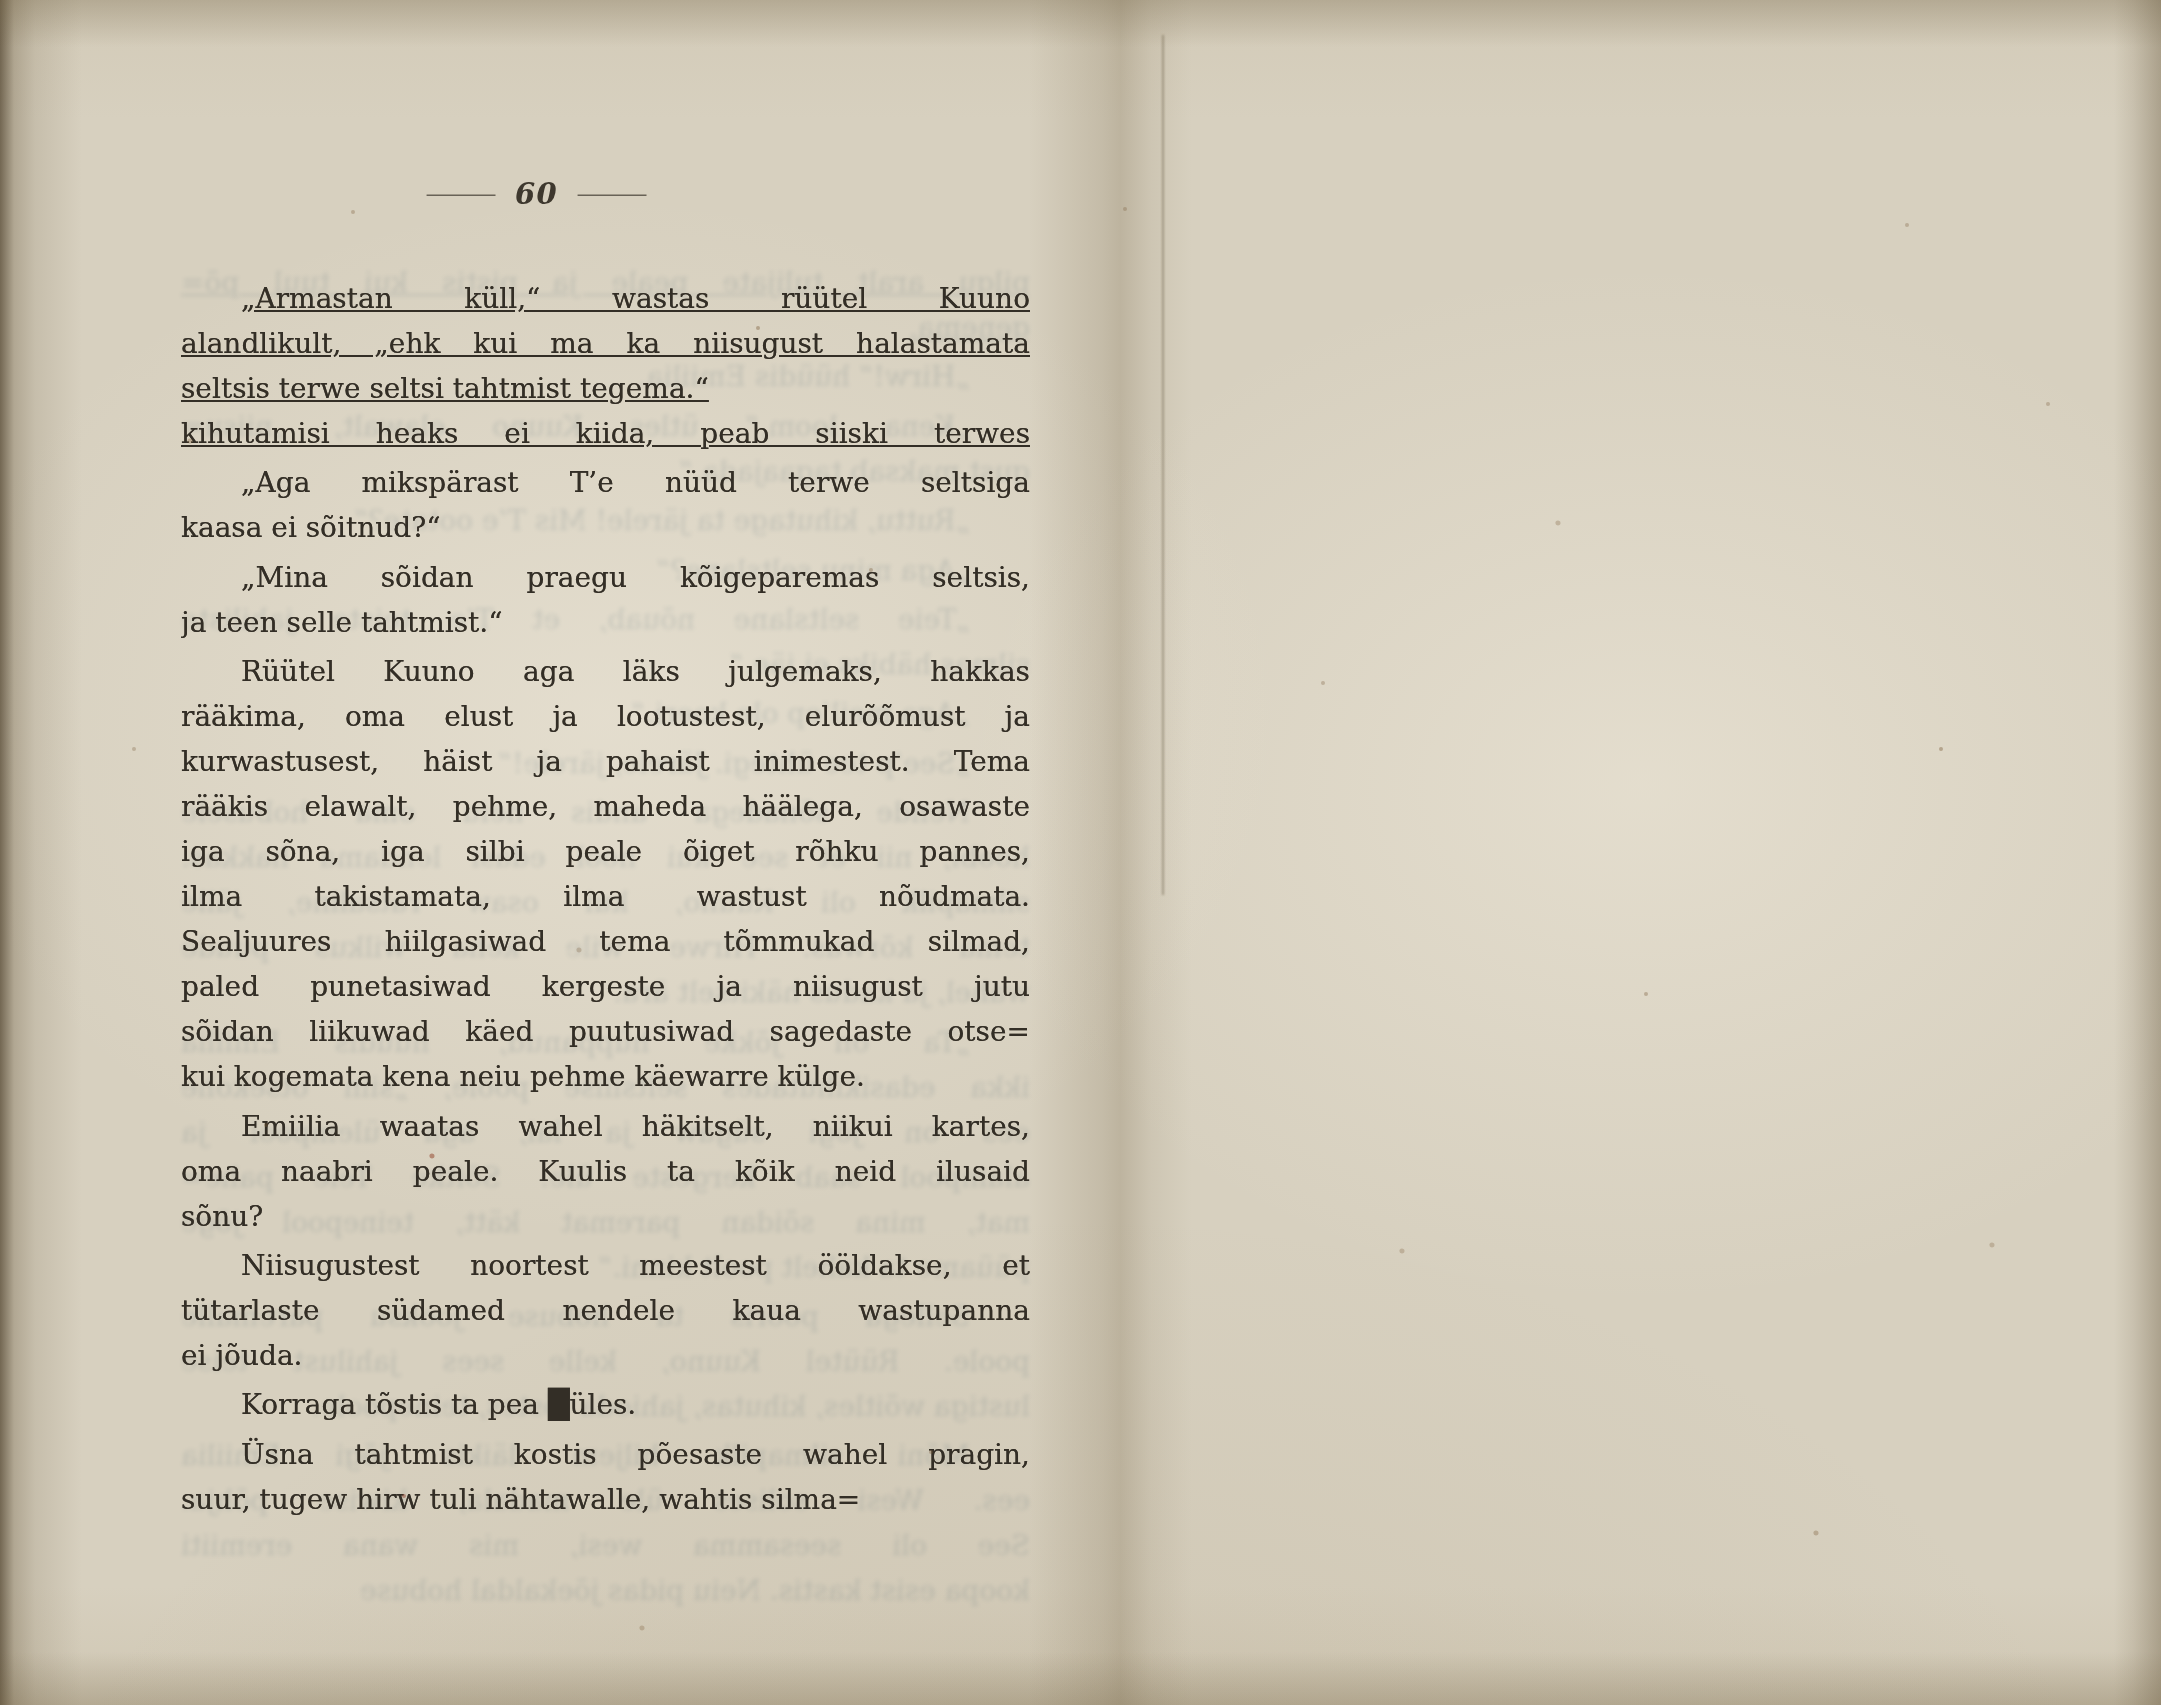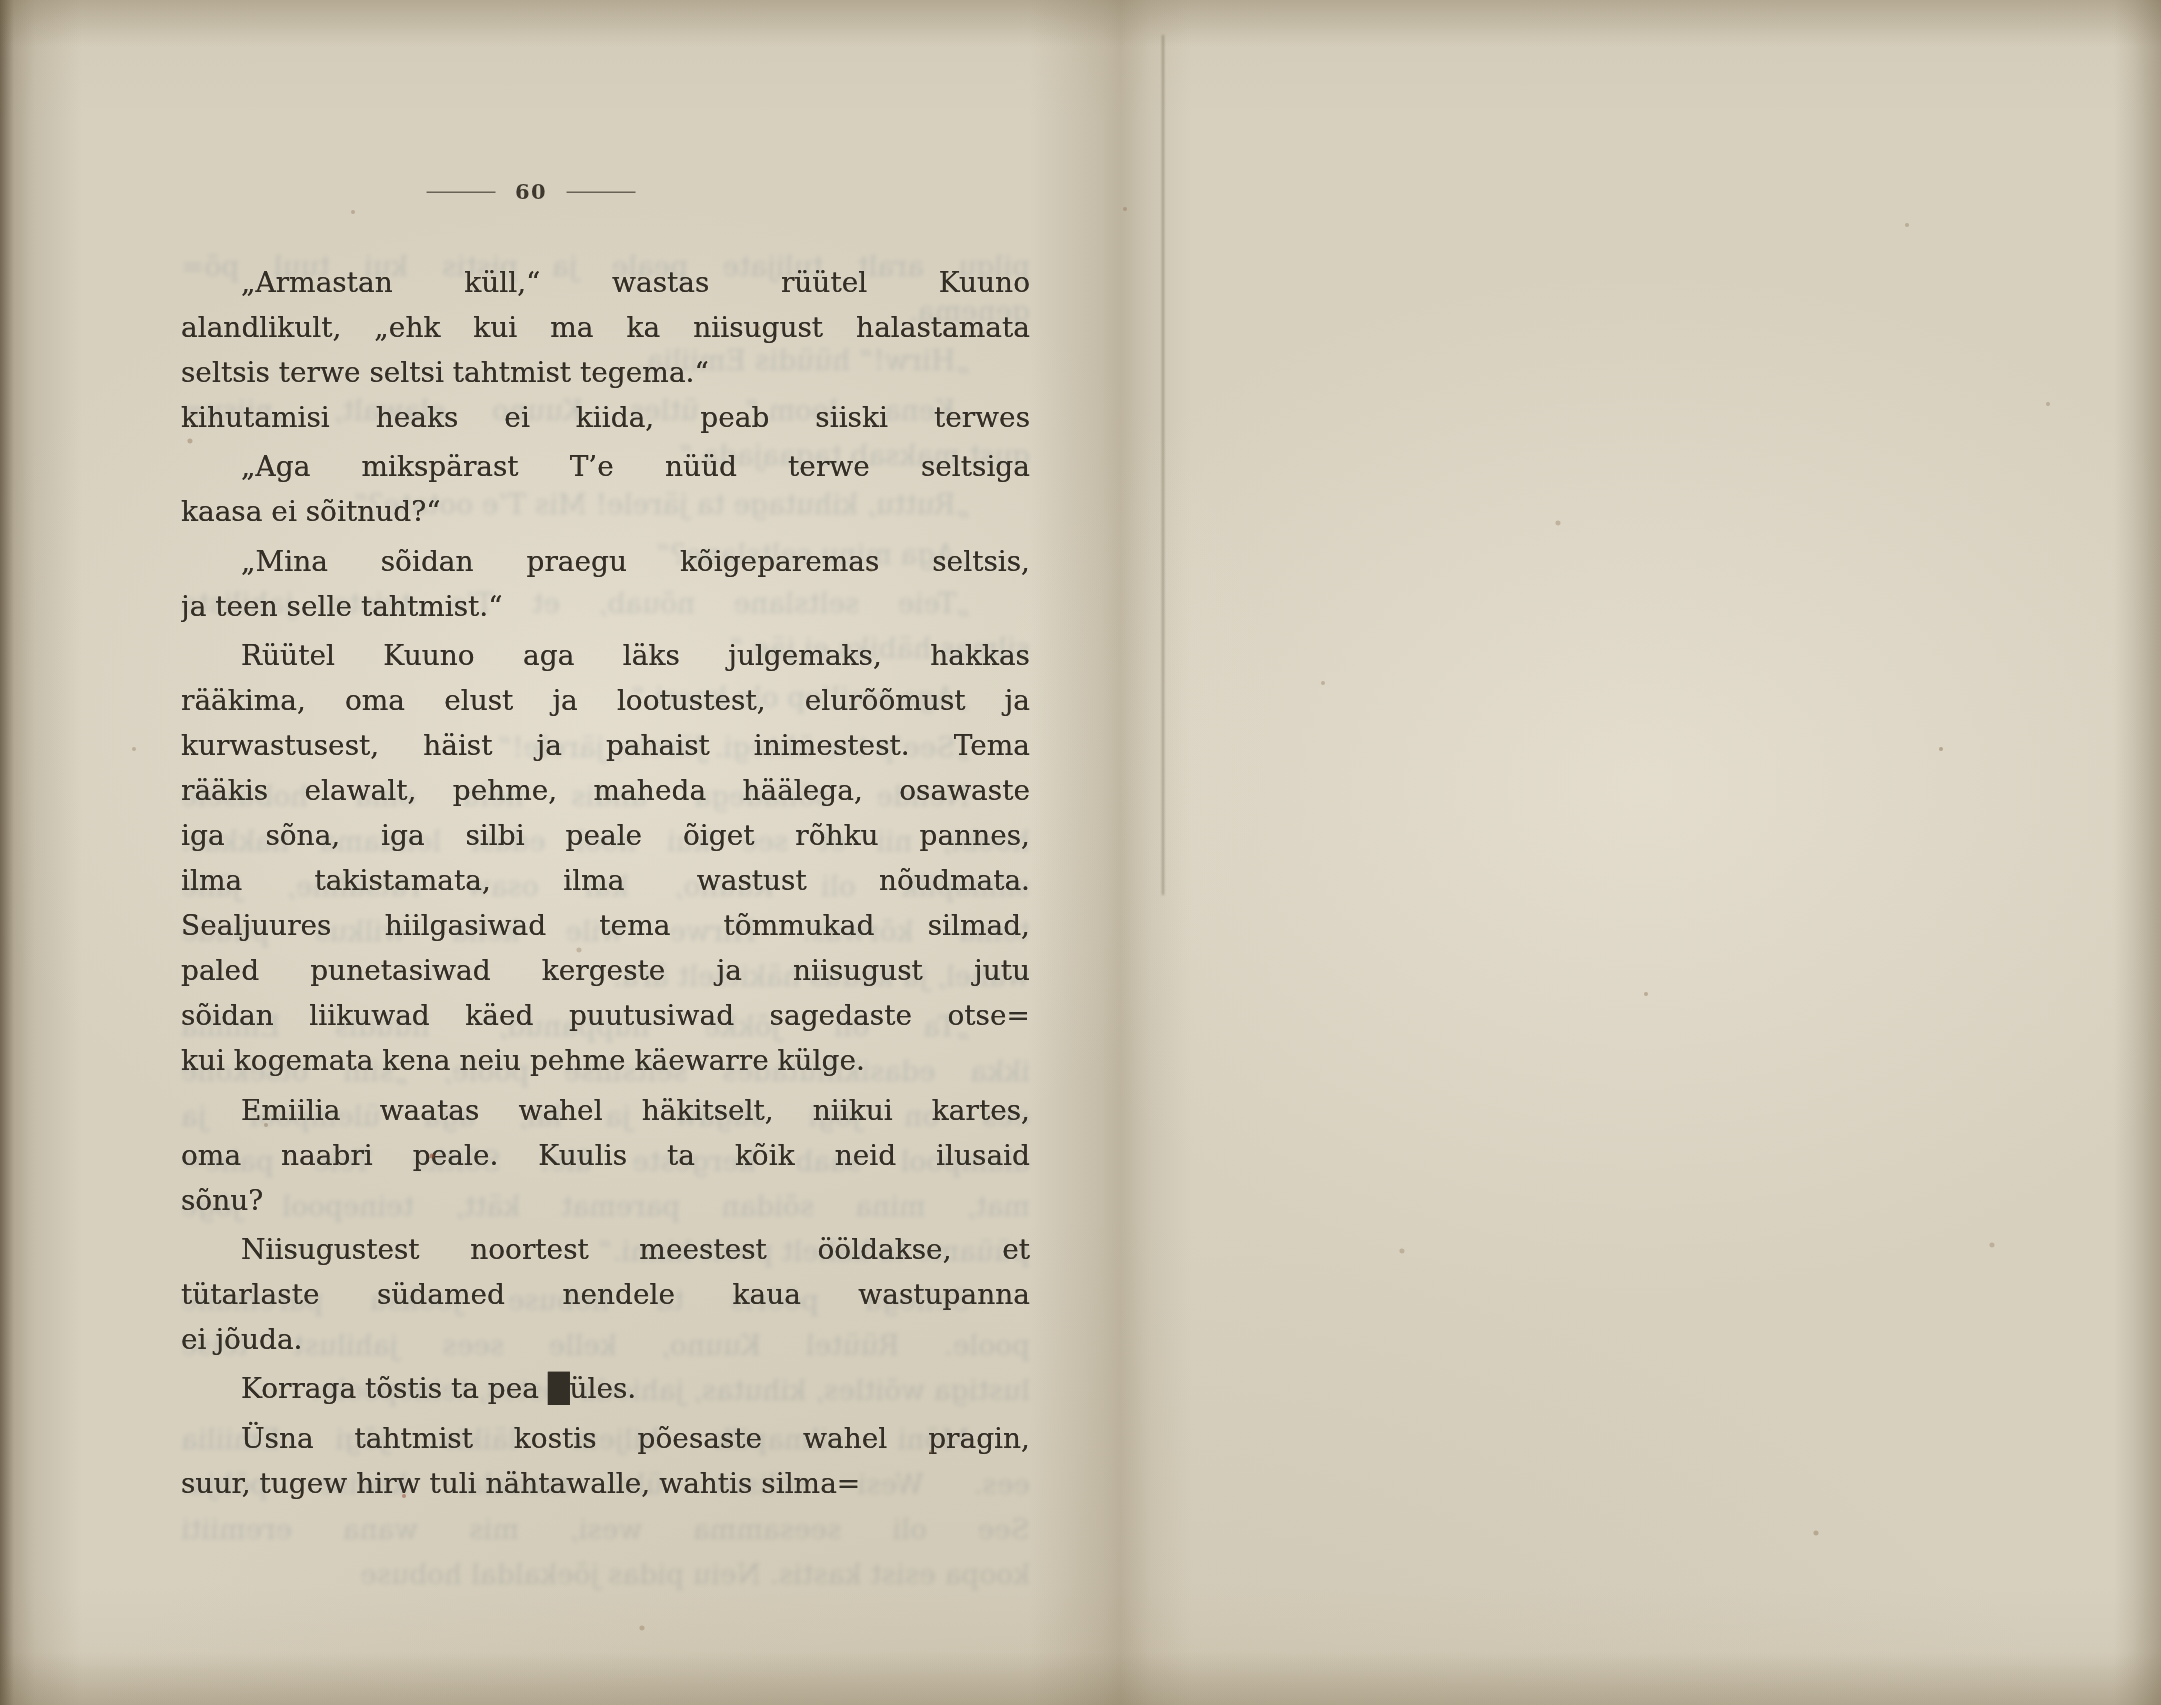--- a/index.html
+++ b/index.html
@@ -19,29 +19,29 @@
 
   .page-header {
     position:absolute; display:flex; align-items:center; gap:40px;
     color:#4a443a; z-index:4;
   }
   .page-header .hdash {
     display:inline-block; font-size:28px; transform:scaleX(2.7) scaleY(0.85);
     opacity:0.78; line-height:1;
   }
   .page-header .page-number {
-    font-size:21px; letter-spacing:1.3px; font-weight:bold; color:#3e382e;
+    font-size:29px; letter-spacing:1.3px; font-weight:bold; color:#3e382e;font-style:italic;
   }
   #header-0 { left:447px;  top:177px; }
 
   .page-body { position:absolute; width:849px; z-index:3; color:#332e26; }
   #body-0 { left:181px;  top:260px; }
 
   .para { margin-top:4.4px; }
-  .para:first-child { margin-top:0; }
+  .para:first-child { margin-top:16px;text-decoration:underline; }
   .line {
     font-size:28px; line-height:45px; height:45px; overflow:hidden;
     text-align:justify; text-align-last:justify;
     text-shadow:0 0 0.6px rgba(42,36,26,0.75);
   }
   .line.last  { text-align-last:left; }
   .line.first { text-indent:60px; }
 
   .ghost {
     position:absolute; width:849px; z-index:1;

